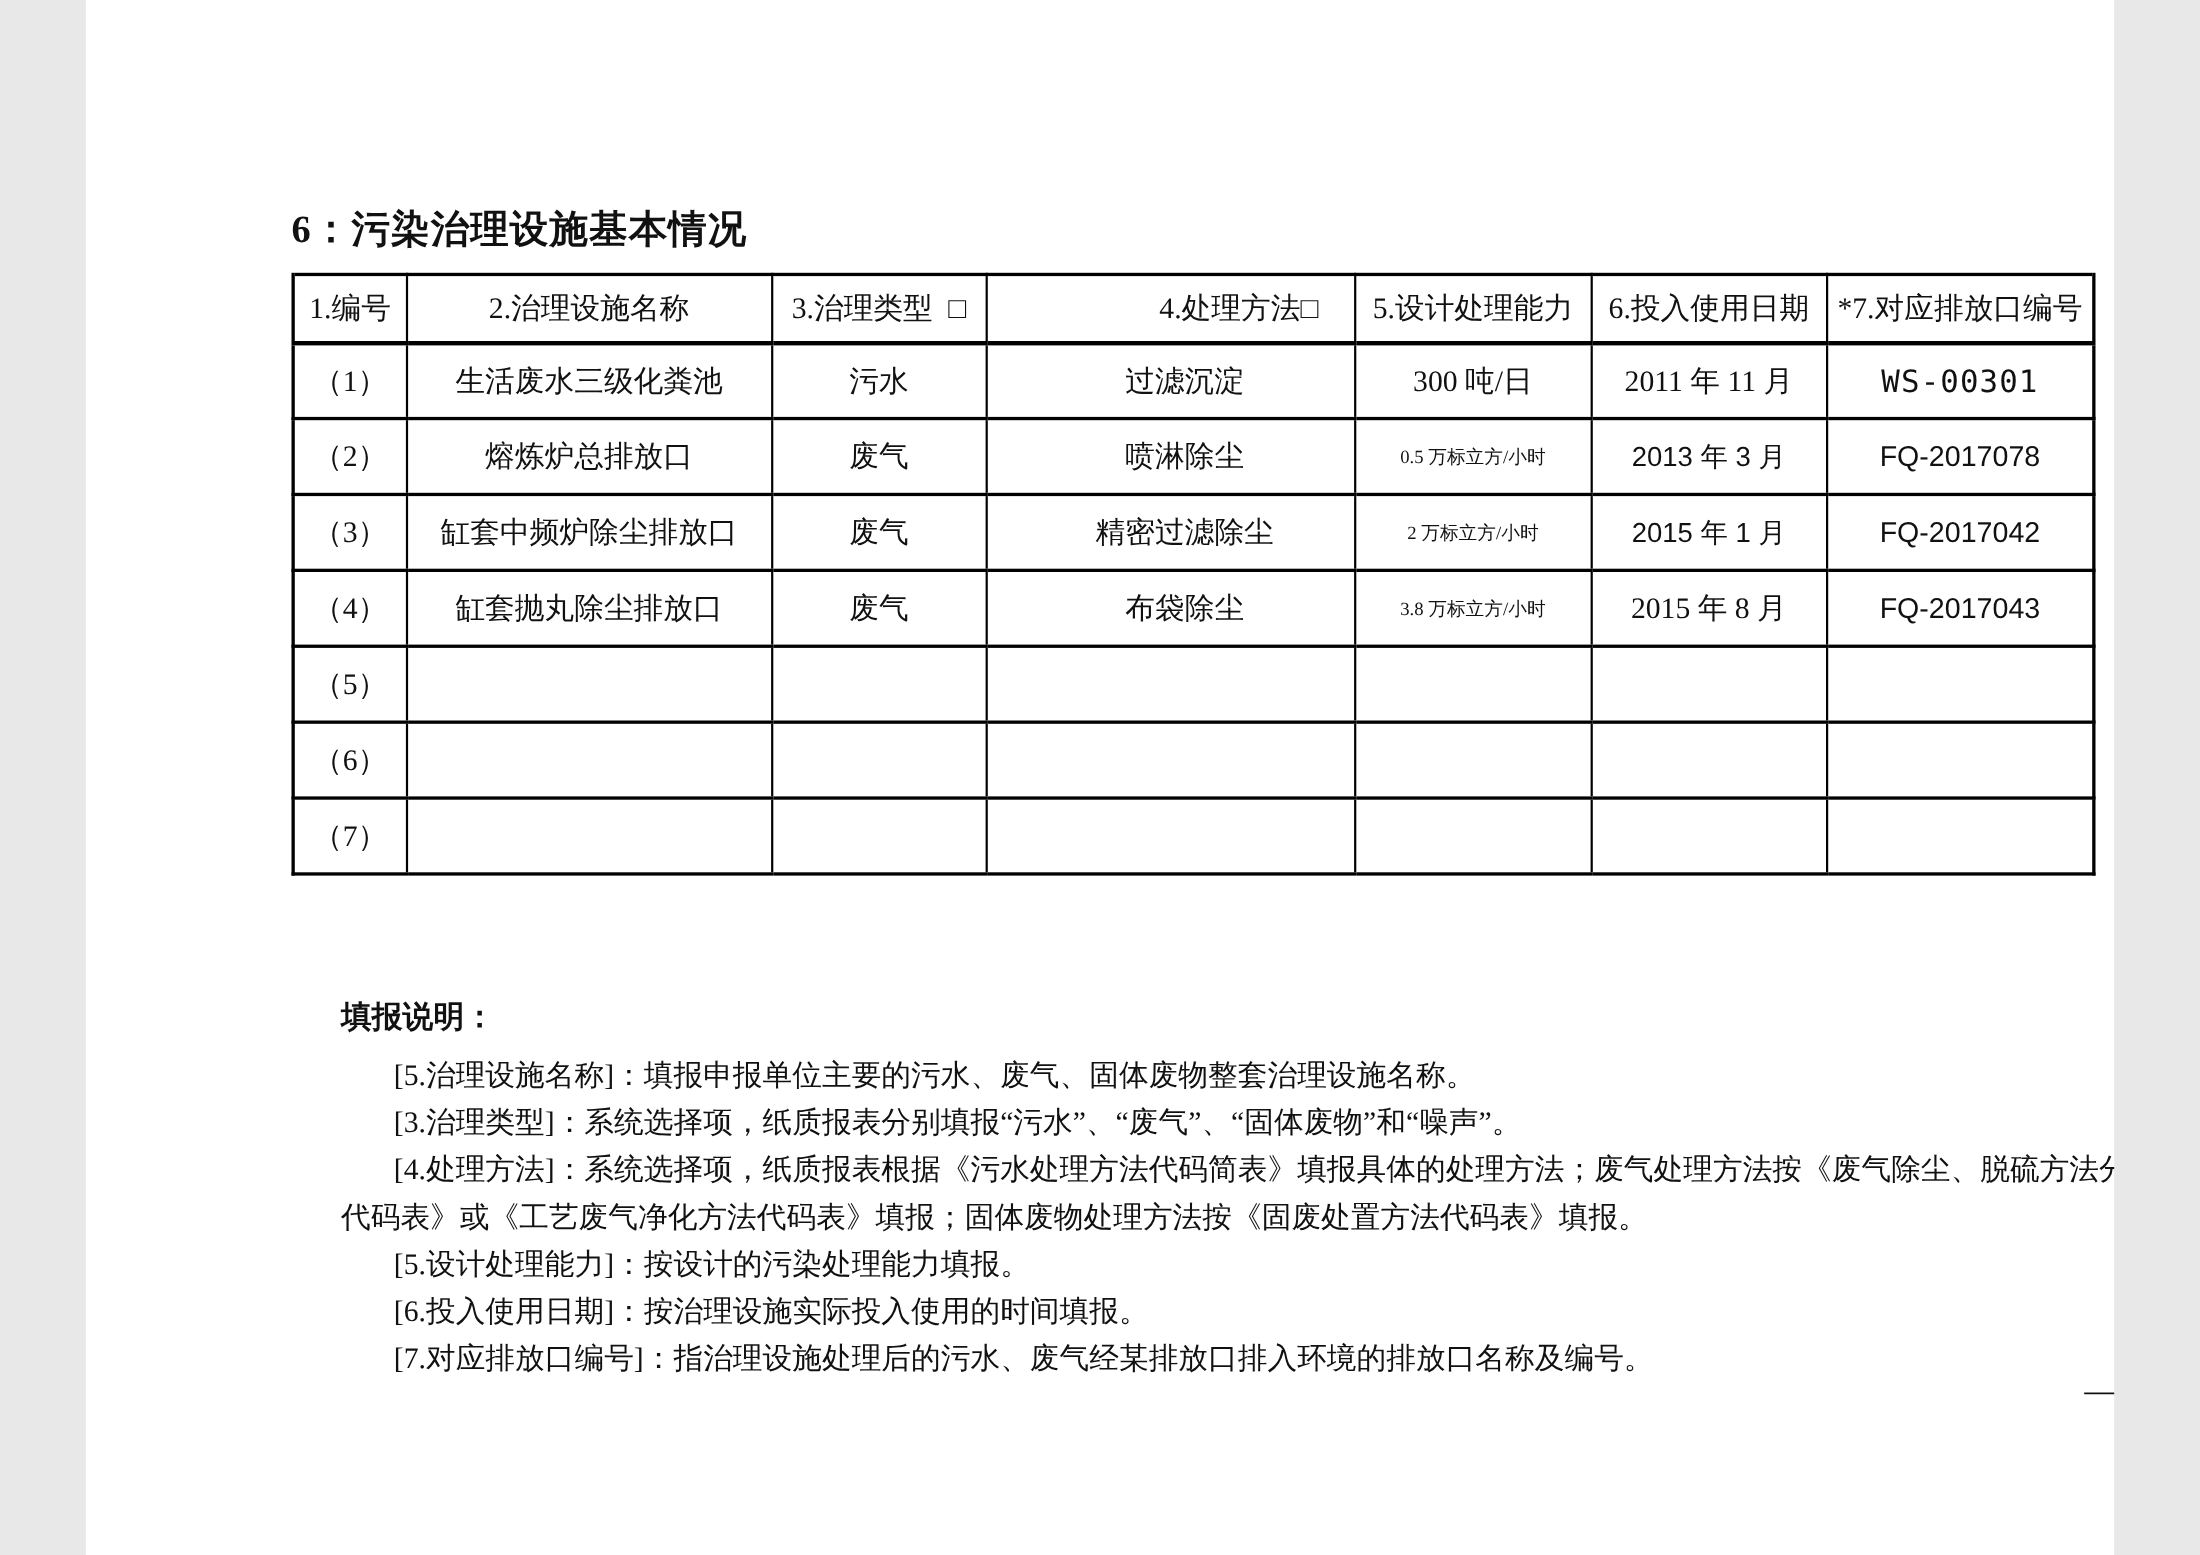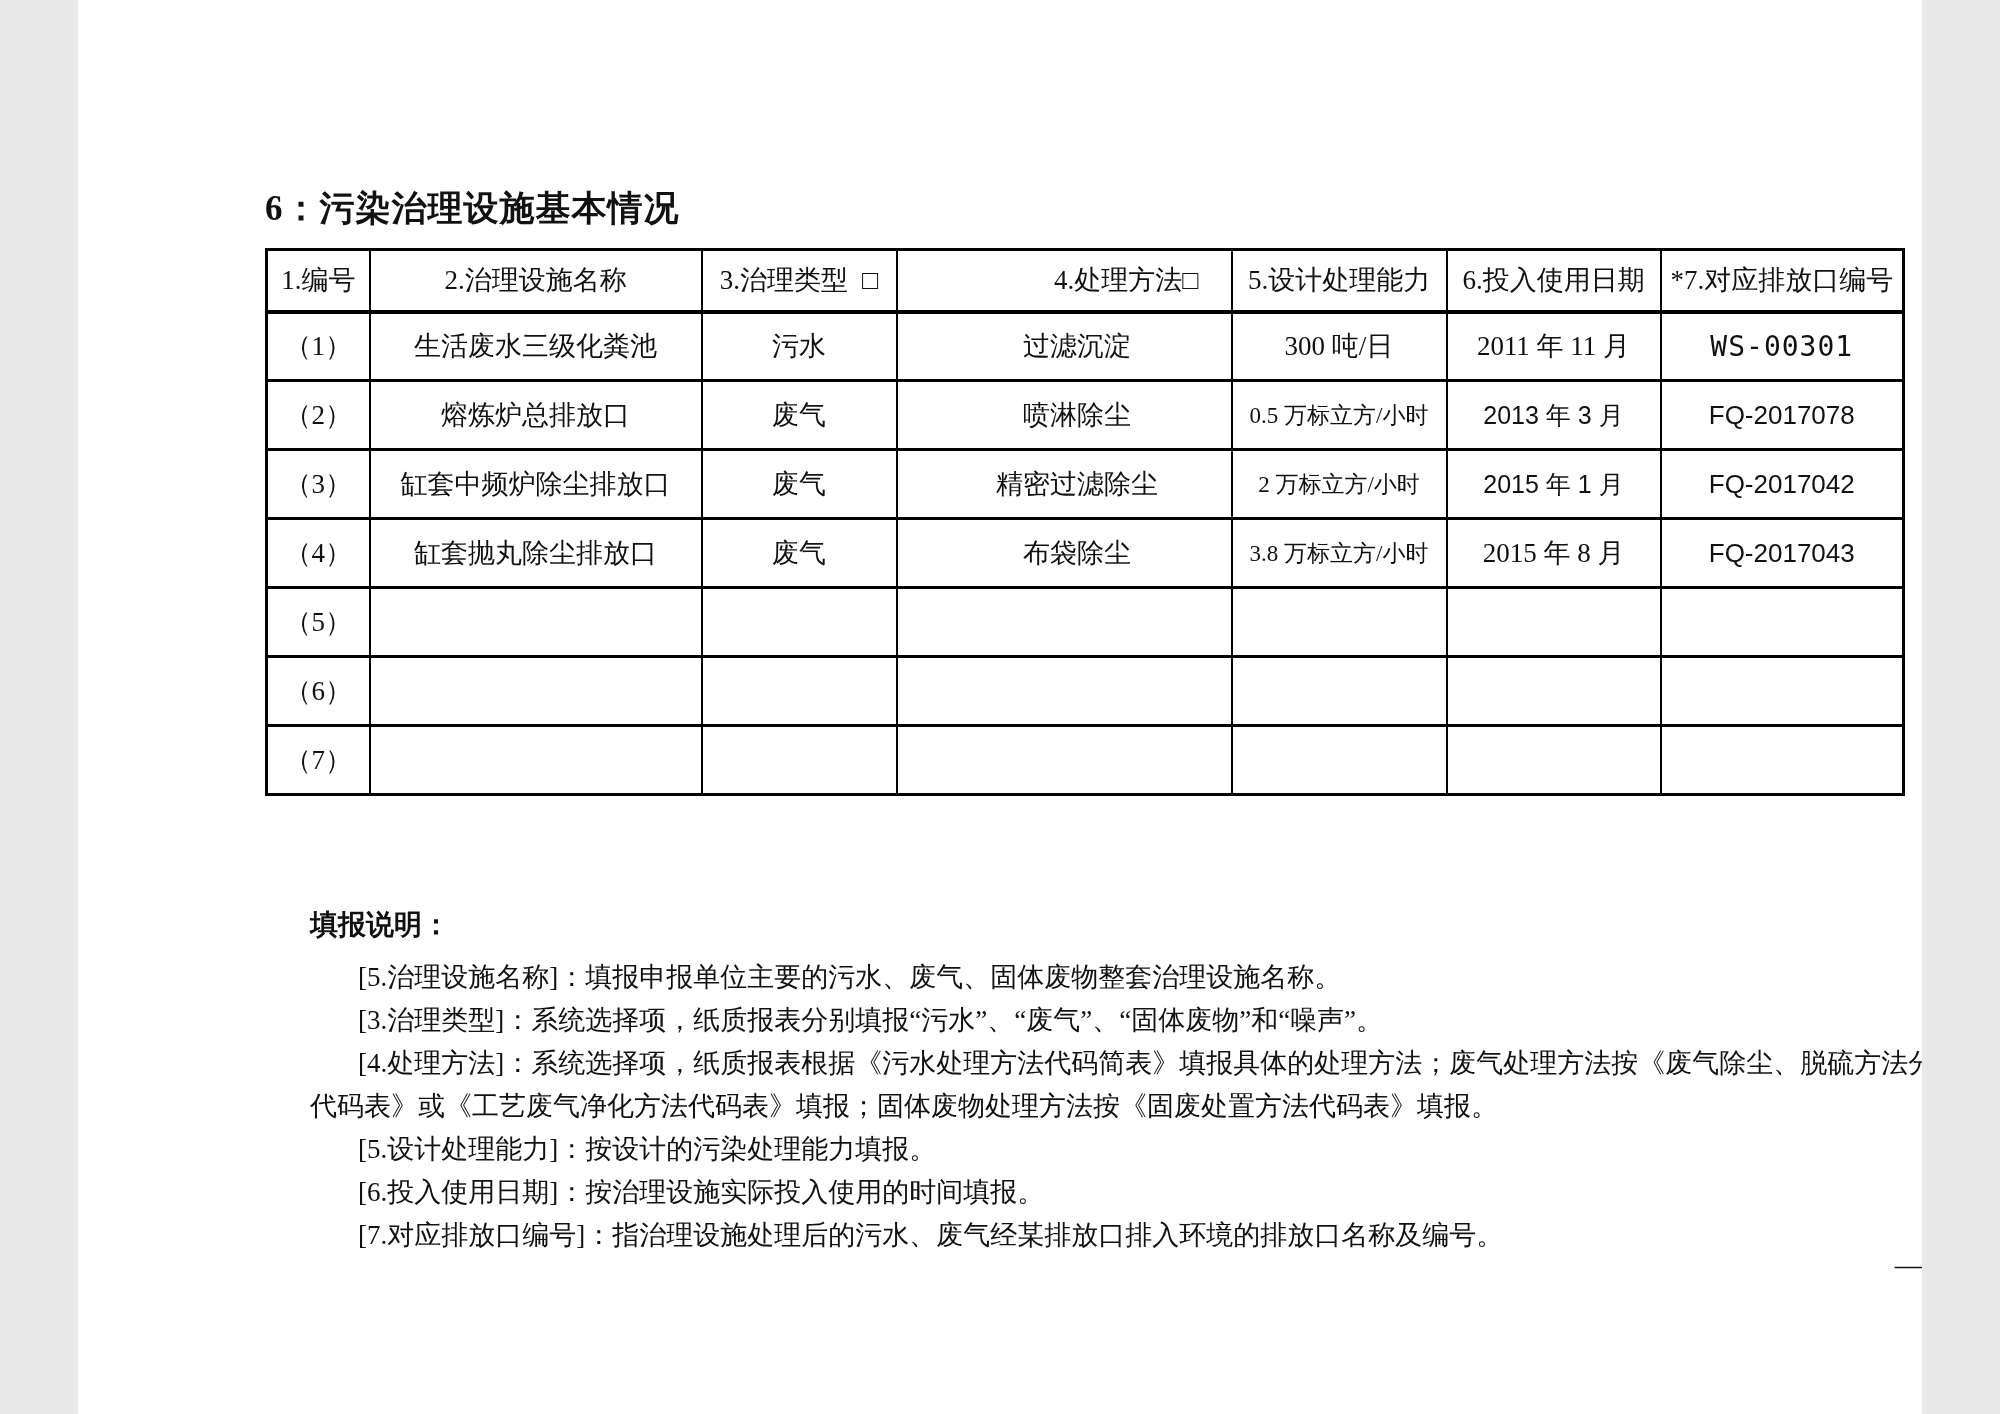--- a/index.html
+++ b/index.html
@@ -45,21 +45,21 @@
   table.facility-table tr.hdr td { height: 62px; border-bottom-width: 4px; }
   table.facility-table tr.body-row td { height: 69px; }
   table.facility-table { border: 3px solid #000; }
   table.facility-table td:first-child { border-left-width: 3px; }
   table.facility-table td:last-child { border-right-width: 3px; }
   table.facility-table tr:last-child td { border-bottom-width: 3px; }
 
   td.method-cell { text-align: left; padding-left: 26px; margin-left: 12px; }
   .hdr4-wrap { display: flex; justify-content: flex-end; align-items: center; padding: 0 32px 0 52px; }
   .hdr3-wrap { display: flex; justify-content: center; align-items: center; gap: 14px; }
-  .cap-small { font-size: 23px; }
+  .cap-small { font-size: 17px; }
   .date-sans { font-family: "Liberation Sans", "DejaVu Sans", sans-serif; font-weight: 600; font-size: 25px; }
   .outlet-mono { font-family: "DejaVu Sans Mono", "Liberation Mono", monospace; font-size: 28px; letter-spacing: 1px; }
   .outlet-sans { font-family: "Liberation Sans", "DejaVu Sans", sans-serif; font-size: 26px; }
 
   .remarks {
     position: absolute;
     top: 800px;
     left: 188px;
     width: 1660px;
     font-size: 26px;

